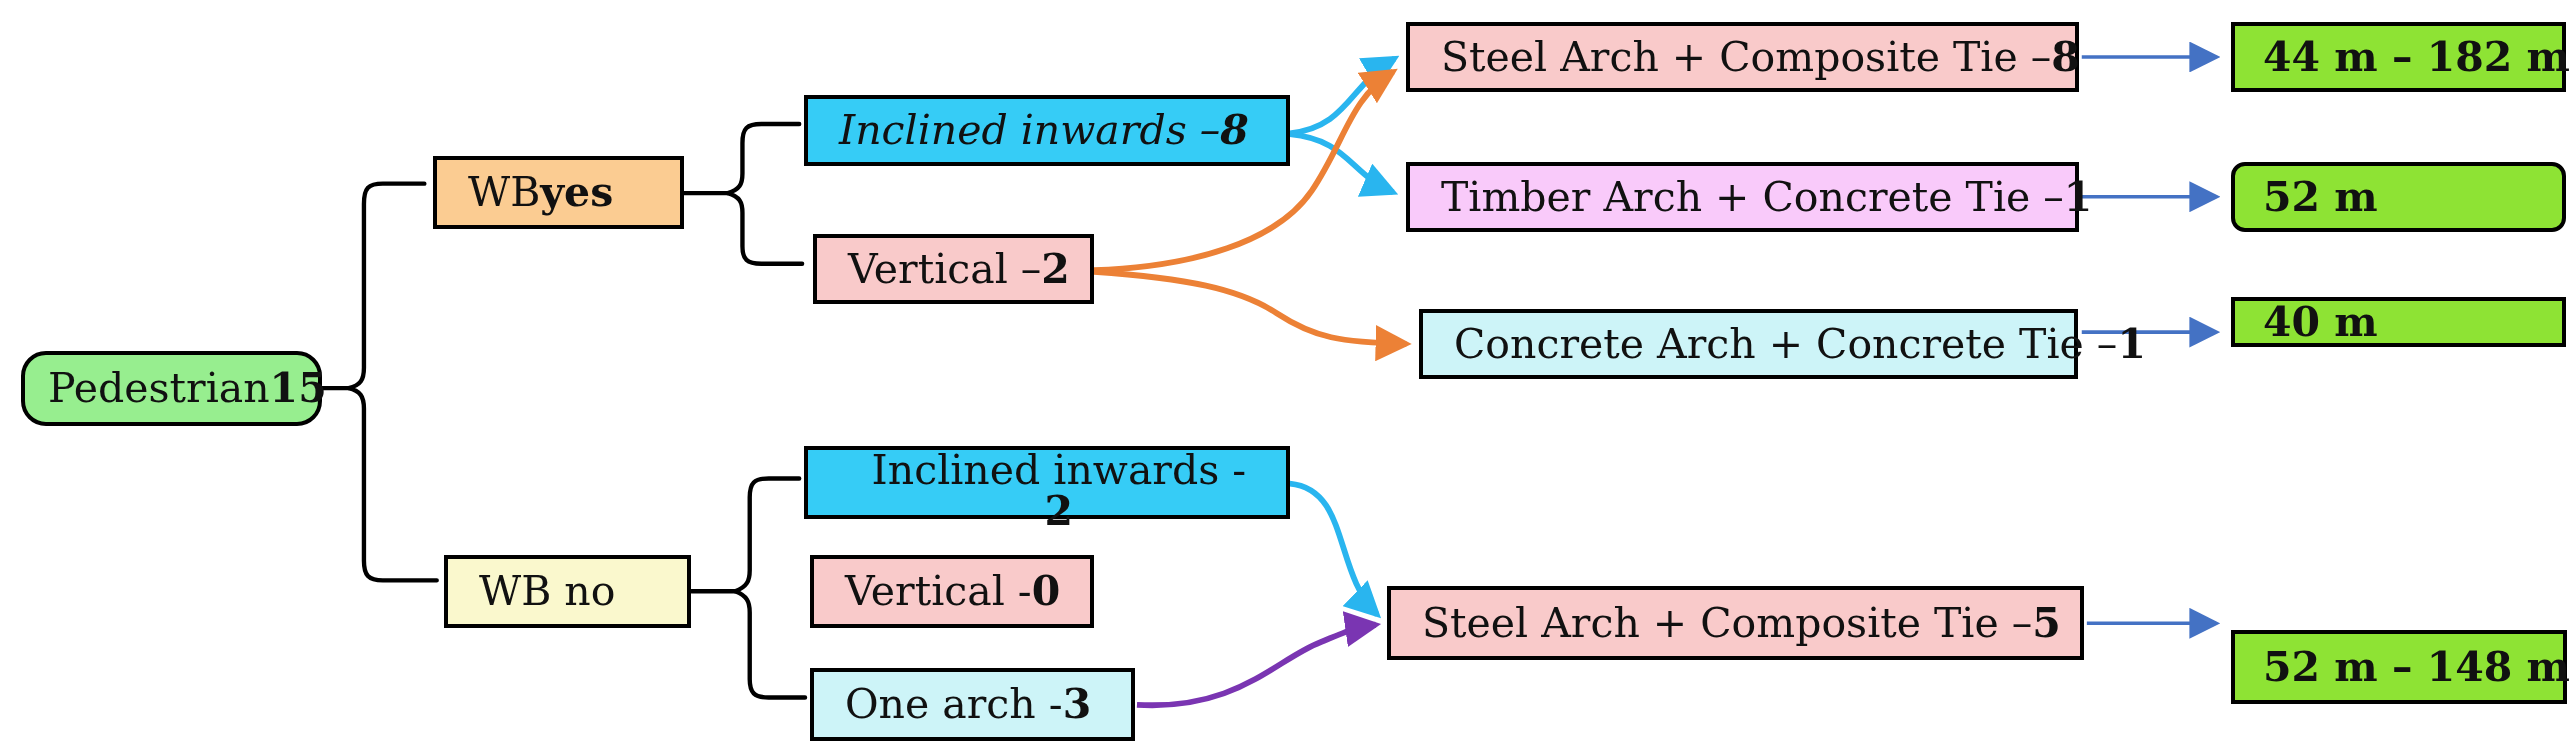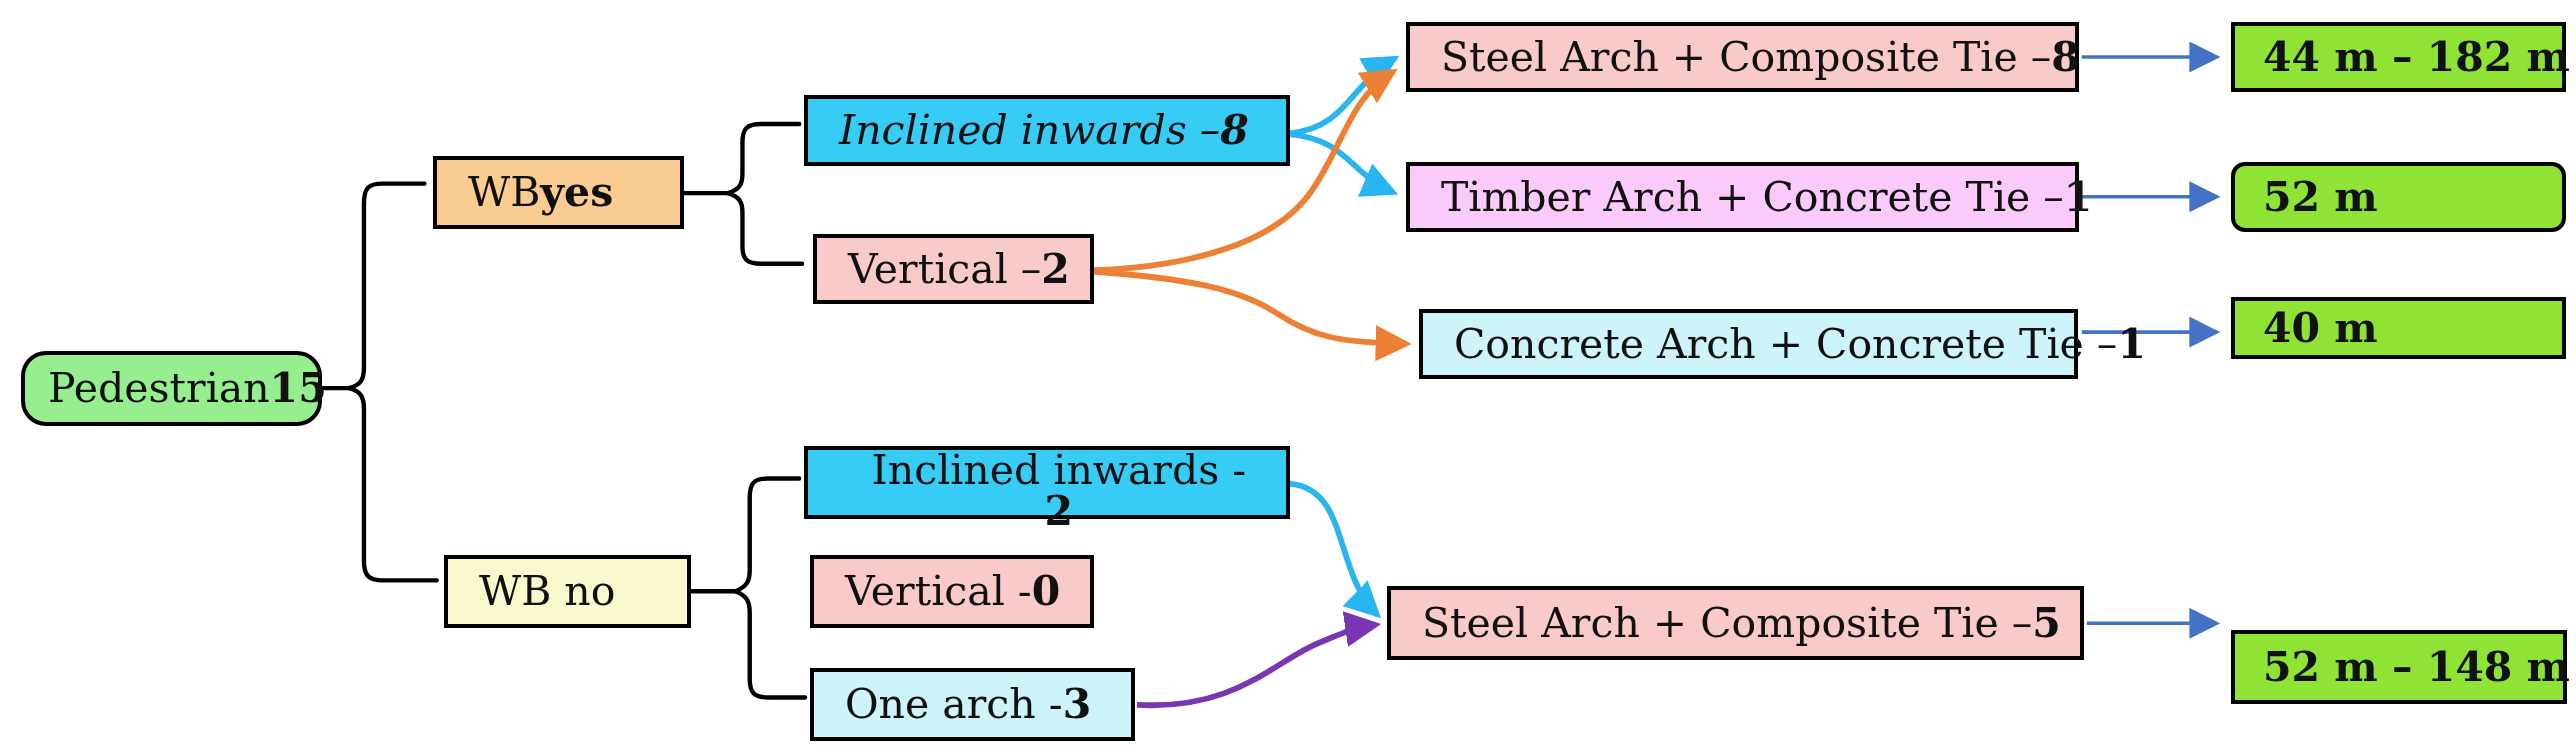--- a/index.html
+++ b/index.html
@@ -127,21 +127,21 @@
   </div>
 
   <div class="node result" style="left:2231px;top:22px;width:335px;height:70px;background:#8EE334;">
     <span></span>
       <b>44 m – 182 m</b>
   </div>
   <div class="node result" style="left:2231px;top:162px;width:335px;height:70px;background:#8EE334;border-radius:14px;">
     <span></span>
       <b>52 m</b>
   </div>
-  <div class="node result" style="left:2231px;top:297px;width:335px;height:62px;background:#8EE334;">
+  <div class="node result" style="left:2231px;top:297px;width:335px;height:50px;background:#8EE334;">
     <span></span>
       <b>40 m</b>
   </div>
   <div class="node result" style="left:2231px;top:586px;width:336px;height:74px;background:#8EE334;margin-top:44px;">
     <span></span>
       <b>52 m – 148 m</b>
   </div>
 
 </div>
 

